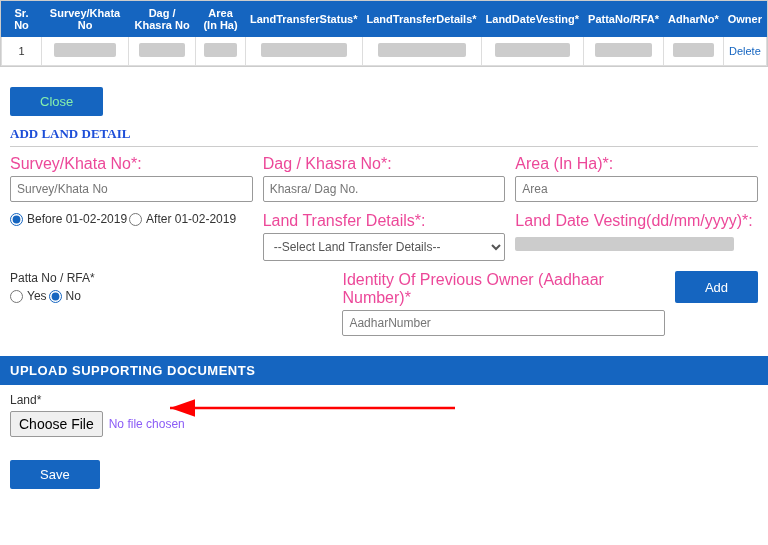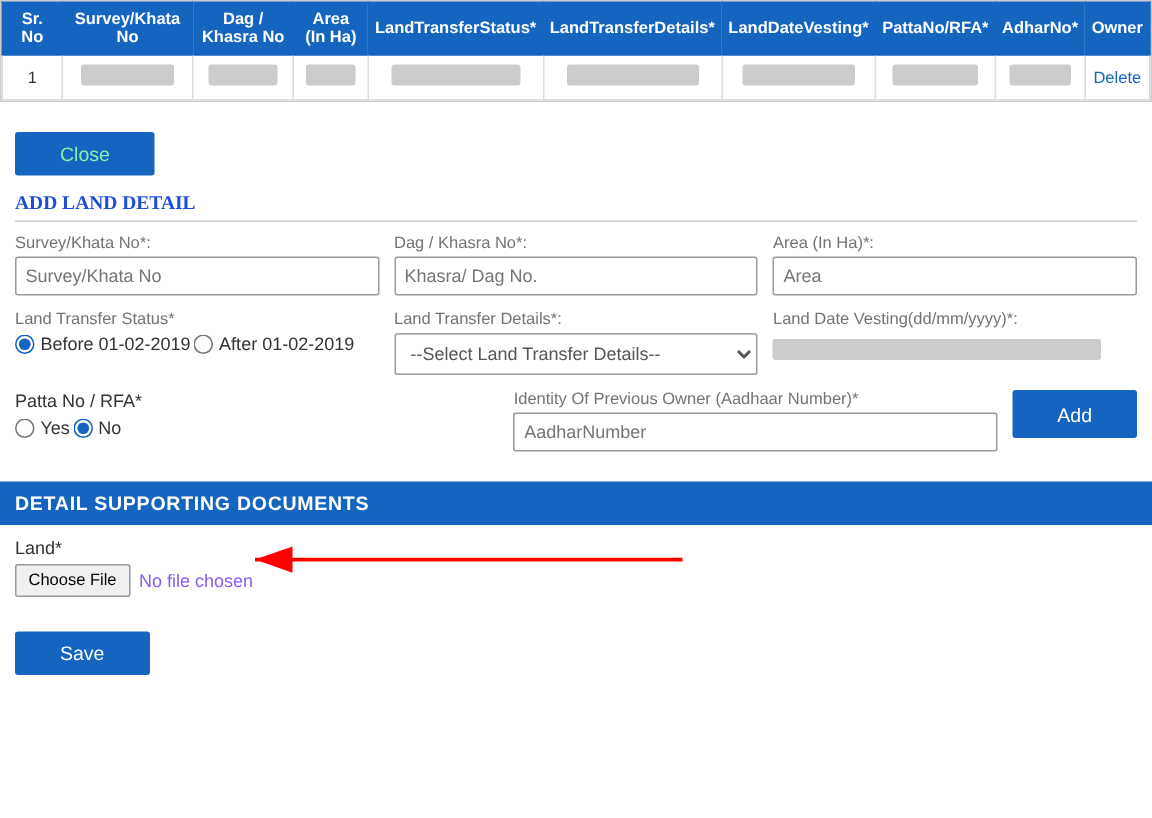--- a/index.html
+++ b/index.html
@@ -85,23 +85,23 @@
       gap: 10px;
       margin-bottom: 10px;
       align-items: flex-start;
     }
     .form-group {
       display: flex;
       flex-direction: column;
       flex: 1;
     }
     .form-group label {
-      font-size: 11px;
+      font-size: 16px;
       margin-bottom: 3px;
-      color: #737373;
+      color: #ec4899;
     }
     .form-group input[type="text"],
     .form-group select {
       border: 1px solid #999;
       padding: 5px 6px;
       font-size: 12px;
       color: #999;
       border-radius: 2px;
       width: 100%;
       background: #fff;
@@ -177,21 +177,21 @@
     .file-input-row {
       display: flex;
       align-items: center;
       gap: 6px;
       position: relative;
     }
     .choose-file-btn {
       background: #f0f0f0;
       border: 1px solid #999;
       padding: 4px 8px;
-      font-size: 11px;
+      font-size: 14px;
       cursor: pointer;
       border-radius: 2px;
       white-space: nowrap;
     }
     .no-file-text {
       font-size: 12px;
       color: #8b5cf6;
     }
 
     
@@ -283,21 +283,20 @@
       <input type="text" placeholder="Khasra/ Dag No." style="">
     </div>
     <div class="form-group">
       <label>Area (In Ha)*:</label>
       <input type="text" placeholder="Area" style="">
     </div>
   </div>
 
   <div class="form-row">
     <div class="form-group">
-      <label>Land Transfer Status*</label>
       <div class="radio-group">
         <div class="radio-item">
           <input type="radio" name="land_transfer" checked="" style="">
           <span>Before 01-02-2019</span>
         </div>
         <div class="radio-item">
           <input type="radio" name="land_transfer" style="">
           <span>After 01-02-2019</span>
         </div>
       </div>
@@ -331,21 +330,21 @@
     <div class="form-group">
       <label>Identity Of Previous Owner (Aadhaar Number)*</label>
       <input type="text" placeholder="AadharNumber" style="">
     </div>
     <div style="display:flex; align-items:flex-end;">
       <button class="btn-add">Add</button>
     </div>
   </div>
 </div>
 
-<div class="upload-section">DETAIL SUPPORTING DOCUMENTS</div>
+<div class="upload-section">UPLOAD SUPPORTING DOCUMENTS</div>
 
 <div class="upload-body">
   <label>Land*</label>
   <div class="arrow-container">
     <div class="file-input-row">
       <button class="choose-file-btn">Choose File</button>
       <span class="no-file-text">No file chosen</span>
     </div>
 
     <svg class="red-arrow" width="300" height="30" viewBox="0 0 300 30">

